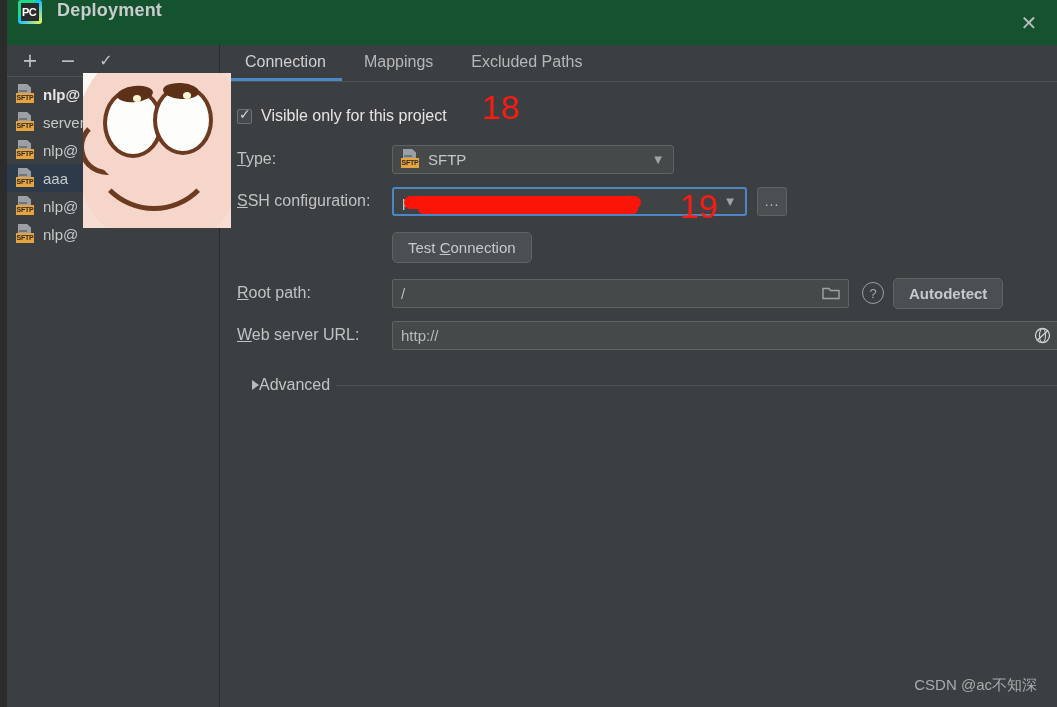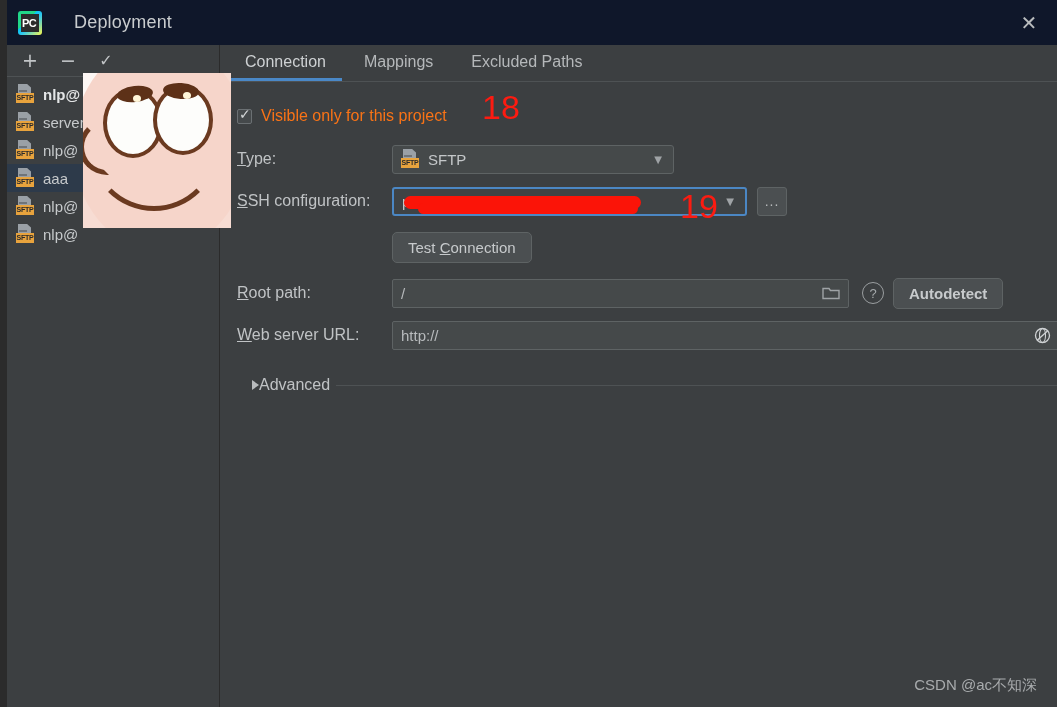--- a/index.html
+++ b/index.html
@@ -18,22 +18,22 @@
   .win-frame {
     position: absolute;
     left: 6px; top: 0px;
     width: 1051px; height: 707px;
     background: #3c3f41;
     border-left: 1px solid #2b2b2b;
   }
   .titlebar {
     position: absolute;
     left: 0; top: 0; right: 0; height: 45px;
-    background: #0f172a;
-    display: flex; align-items: center;
+    background: #14532d;
+    display: flex; align-items: flex-start;
   }
   .app-icon {
     position: relative;
     margin-left: 11px;
     width: 24px; height: 24px;
     border-radius: 3px;
     background: linear-gradient(135deg, #21d789 0%, #21d789 38%, #07c3f2 40%, #2cc7f0 55%, #fcf84a 100%);
     overflow: hidden;
     flex: none;
   }
@@ -45,24 +45,25 @@
   }
   .app-icon .pc {
     position: absolute; left: 4px; top: 3px;
     color: #ffffff;
     font-size: 11px; font-weight: bold;
     font-family: "Liberation Sans", sans-serif;
     letter-spacing: -0.5px;
     line-height: 18px;
   }
   .win-title {
-    margin-left: 32px;
+    margin-left: 15px;
     color: #c9ccce;
     font-size: 18px;
     letter-spacing: 0.2px;
+    font-weight: bold;
   }
   .close-btn {
     position: absolute;
     right: 0px; top: 0px;
     width: 56px; height: 45px;
     display: flex; align-items: center; justify-content: center;
     color: #b9bcbe;
     font-size: 20px;
     line-height: 1;
     font-family: "DejaVu Sans", sans-serif;
@@ -265,21 +266,21 @@
     margin-right: 9px;
   }
   .checkbox::after {
     content: "✓";
     position: absolute;
     left: 1px; top: -4px;
     color: #d2d5d7;
     font-size: 14px;
     font-family: "DejaVu Sans", sans-serif;
   }
-  .cb-label { color: #f97316; font-size: 16px; }
+  .cb-label { color: #e5e5e5; font-size: 16px; }
   
   .combo {
     height: 29px;
     background: #45494a;
     border: 1px solid #5e6364;
     border-radius: 3px;
     display: flex;
     align-items: center;
     padding: 0 4px 0 8px;
     color: #c4c7c9;

